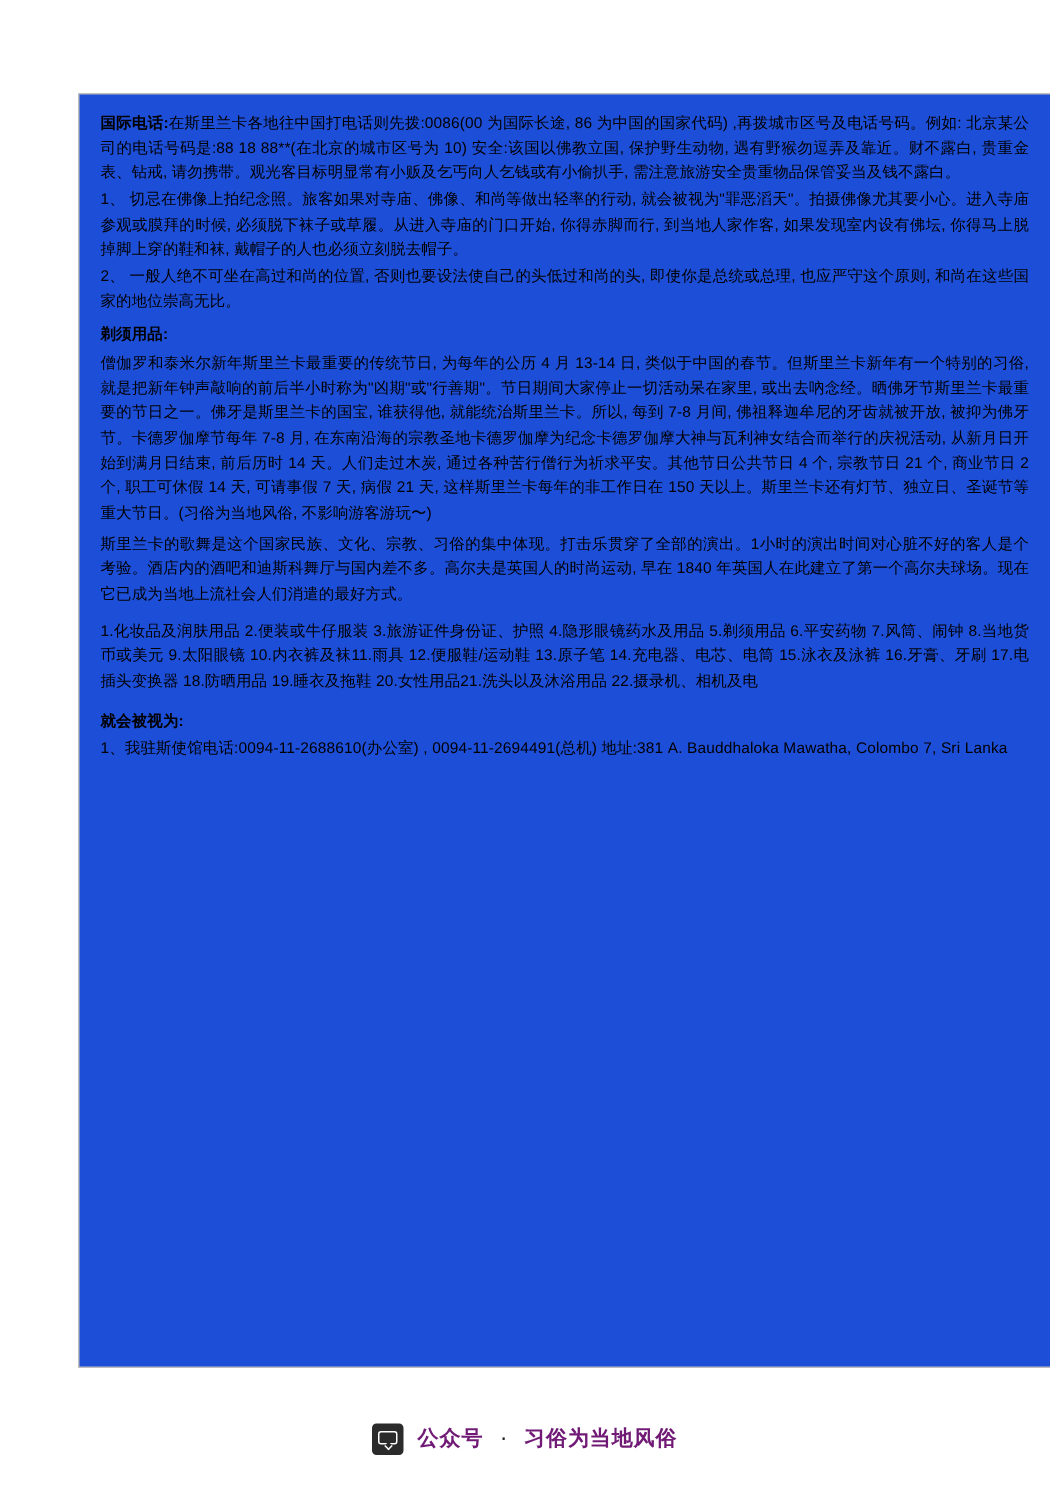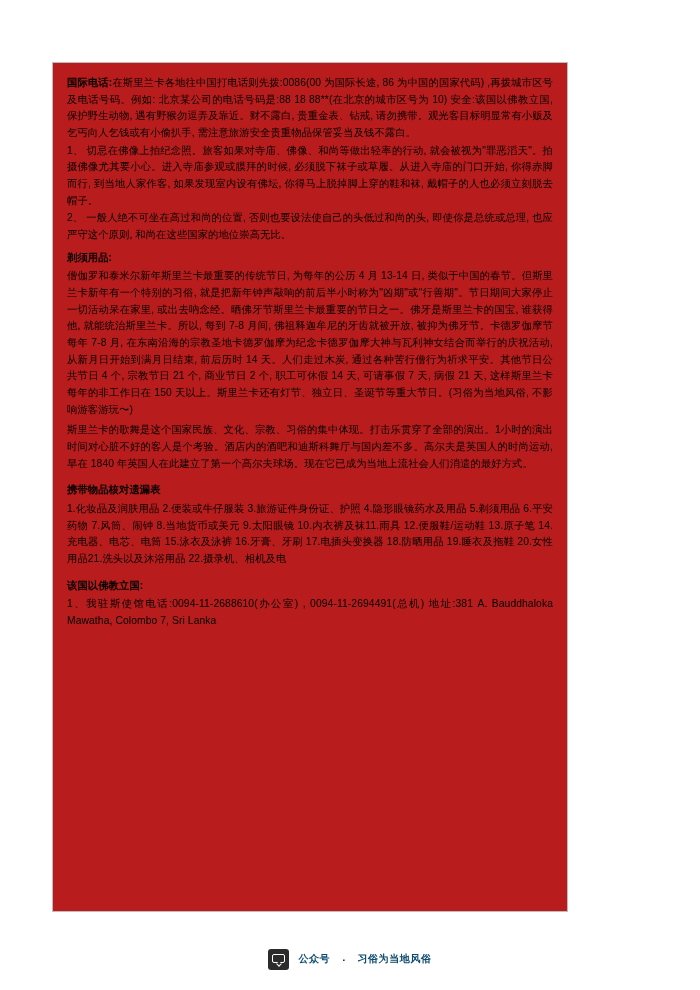--- a/index.html
+++ b/index.html
@@ -12,25 +12,25 @@
     height: 990px;
     font-family: "Liberation Sans", sans-serif;
     color: #000000;
     position: relative;
     overflow: hidden;
   }
   .page {
     position: absolute;
     left: 52px;
     top: 62px;
-    width: 516px;
+    width: 649px;
     height: 850px;
     border: 1px solid #bdbdbd;
     box-sizing: border-box;
-    background: #b91c1c;
+    background: #1d4ed8;
   }
   .page-inner {
     padding: 12px 14px 10px 14px;
   }
   p {
     margin: 0 0 2px 0;
     font-size: 10.3px;
     line-height: 1.62;
     text-align: justify;
     letter-spacing: 0.1px;
@@ -92,22 +92,22 @@
     top: 13px;
     width: 4px;
     height: 4px;
     background: #2b2b2b;
     border-left: 1.6px solid #ffffff;
     border-bottom: 1.6px solid #ffffff;
     transform: rotate(-45deg);
     box-sizing: border-box;
   }
   .footer-text {
-    font-size: 10px;
-    color: #0c4a6e;
+    font-size: 14px;
+    color: #701a75;
     font-weight: bold;
     letter-spacing: 0.6px;
   }
   .footer-sep {
     font-size: 15.5px;
     color: #1a1a1a;
     margin: 0 2px;
   }
 </style>
 </head>
@@ -131,27 +131,26 @@
 
     <p class="block"><span>僧伽罗和泰米尔新年斯里兰卡最重要的传统节日, 为每年的公历 4 月 13-14 日, 类似于中国的春节。但斯里兰卡新年有一个特别的习俗, 就是把新年钟声敲响的前后半小时称为"凶期"或"行善期"。节日期间大家停止一切活动呆在家里, 或出去吶念经。晒佛牙节斯里兰卡最重要的节日之一。佛牙是斯里兰卡的国宝, 谁获得他, 就能统治斯里兰卡。所以, 每到 7-8 月间, 佛祖释迦牟尼的牙齿就被开放, 被抑为佛牙节。卡德罗伽摩节每年 7-8 月, 在东南沿海的宗教圣地卡德罗伽摩为纪念卡德罗伽摩大神与瓦利神女结合而举行的庆祝活动, 从新月日开始到满月日结束, 前后历时 14 天。人们走过木炭, 通过各种苦行僧行为祈求平安。其他节日公共节日 4 个, 宗教节日 21 个, 商业节日 2 个, 职工可休假 14 天, 可请事假 7 天, 病假 21 天, 这样斯里兰卡每年的非工作日在 150 天以上。斯里兰卡还有灯节、独立日、圣诞节等重大节日。(习俗为当地风俗, 不影响游客游玩〜)</span></p>
 
     <div class="spacer-sm"></div>
 
 
     <p class="block"><span>斯里兰卡的歌舞是这个国家民族、文化、宗教、习俗的集中体现。打击乐贯穿了全部的演出。1小时的演出时间对心脏不好的客人是个考验。酒店内的酒吧和迪斯科舞厅与国内差不多。高尔夫是英国人的时尚运动, 早在 1840 年英国人在此建立了第一个高尔夫球场。现在它已成为当地上流社会人们消遣的最好方式。</span></p>
 
     <div class="spacer"></div>
 
-    <p class="sec-head">携带物品核对遗漏表</p>
 
     <p class="block"><span>1.化妆品及润肤用品 2.便装或牛仔服装 3.旅游证件身份证、护照 4.隐形眼镜药水及用品 5.剃须用品 6.平安药物 7.风筒、闹钟 8.当地货币或美元 9.太阳眼镜 10.内衣裤及袜11.雨具 12.便服鞋/运动鞋 13.原子笔 14.充电器、电芯、电筒 15.泳衣及泳裤 16.牙膏、牙刷 17.电插头变换器 18.防晒用品 19.睡衣及拖鞋 20.女性用品21.洗头以及沐浴用品 22.摄录机、相机及电</span></p>
 
     <div class="spacer"></div>
 
-    <p class="sec-head">该国以佛教立国:</p>
+    <p class="sec-head">就会被视为:</p>
 
     <p class="block"><span>1、我驻斯使馆电话:0094-11-2688610(办公室) , 0094-11-2694491(总机) 地址:381 A. Bauddhaloka Mawatha, Colombo 7, Sri Lanka</span></p>
 
 
   </div>
 </div>
 
 <div class="footer">
   <div class="footer-row">
     <span class="logo-box"></span>

